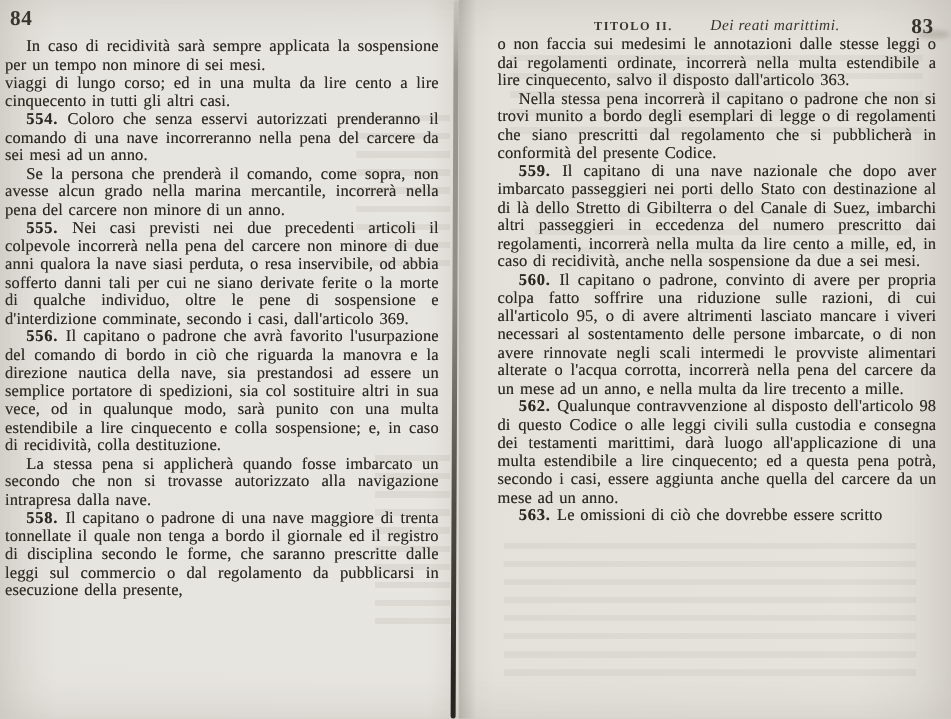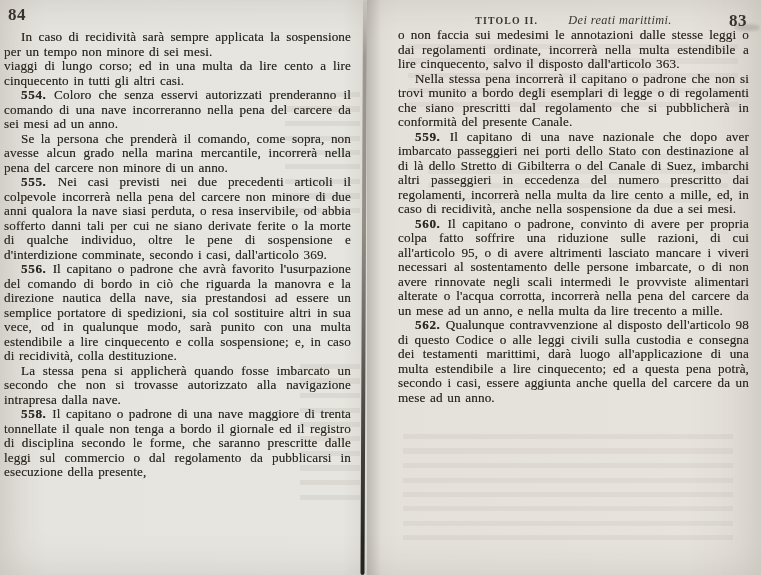--- a/index.html
+++ b/index.html
@@ -161,22 +161,23 @@
     <div class="page-inner-right">
       <div class="header-row">
         <div class="header-center">
           <span class="titolo-label">TITOLO II.</span>
           <span class="titolo-italic">Dei reati marittimi.</span>
         </div>
         <span class="pagenum pagenum-right">83</span>
       </div>
       <div class="page-text" lang="it">
           <p class="para">o non faccia sui medesimi le annotazioni dalle stesse leggi o dai regolamenti ordinate, incorrerà nella multa estendibile a lire cinquecento, salvo il disposto dall'articolo 363.</p>
-          <p class="para indent">Nella stessa pena incorrerà il capitano o padrone che non si trovi munito a bordo degli esemplari di legge o di regolamenti che siano prescritti dal regolamento che si pubblicherà in conformità del presente Canale.</p>
+          <p class="para indent">Nella stessa pena incorrerà il capitano o padrone che non si trovi munito a bordo degli esemplari di legge o di regolamenti che siano prescritti dal regolamento che si pubblicherà in conformità del presente Codice.</p>
           <p class="para indent"><b class="art-num">559. </b>Il capitano di una nave nazionale che dopo aver imbarcato passeggieri nei porti dello Stato con destinazione al di là dello Stretto di Gibilterra o del Canale di Suez, imbarchi altri passeggieri in eccedenza del numero prescritto dai regolamenti, incorrerà nella multa da lire cento a mille, ed, in caso di recidività, anche nella sospensione da due a sei mesi.</p>
           <p class="para indent"><b class="art-num">560. </b>Il capitano o padrone, convinto di avere per propria colpa fatto soffrire una riduzione sulle razioni, di cui all'articolo 95, o di avere altrimenti lasciato mancare i viveri necessari al sostentamento delle persone imbarcate, o di non avere rinnovate negli scali intermedi le provviste alimentari alterate o l'acqua corrotta, incorrerà nella pena del carcere da un mese ad un anno, e nella multa da lire trecento a mille.</p>
           <p class="para indent"><b class="art-num">562. </b>Qualunque contravvenzione al disposto dell'articolo 98 di questo Codice o alle leggi civili sulla custodia e consegna dei testamenti marittimi, darà luogo all'applicazione di una multa estendibile a lire cinquecento; ed a questa pena potrà, secondo i casi, essere aggiunta anche quella del carcere da un mese ad un anno.</p>
+          <p class="para indent"><b class="art-num">563. </b>Le omissioni di ciò che dovrebbe essere scritto</p>
         </div>
     </div>
   </div>
 
   <div class="vignette"></div>
 </div>
 
 </body></html>

